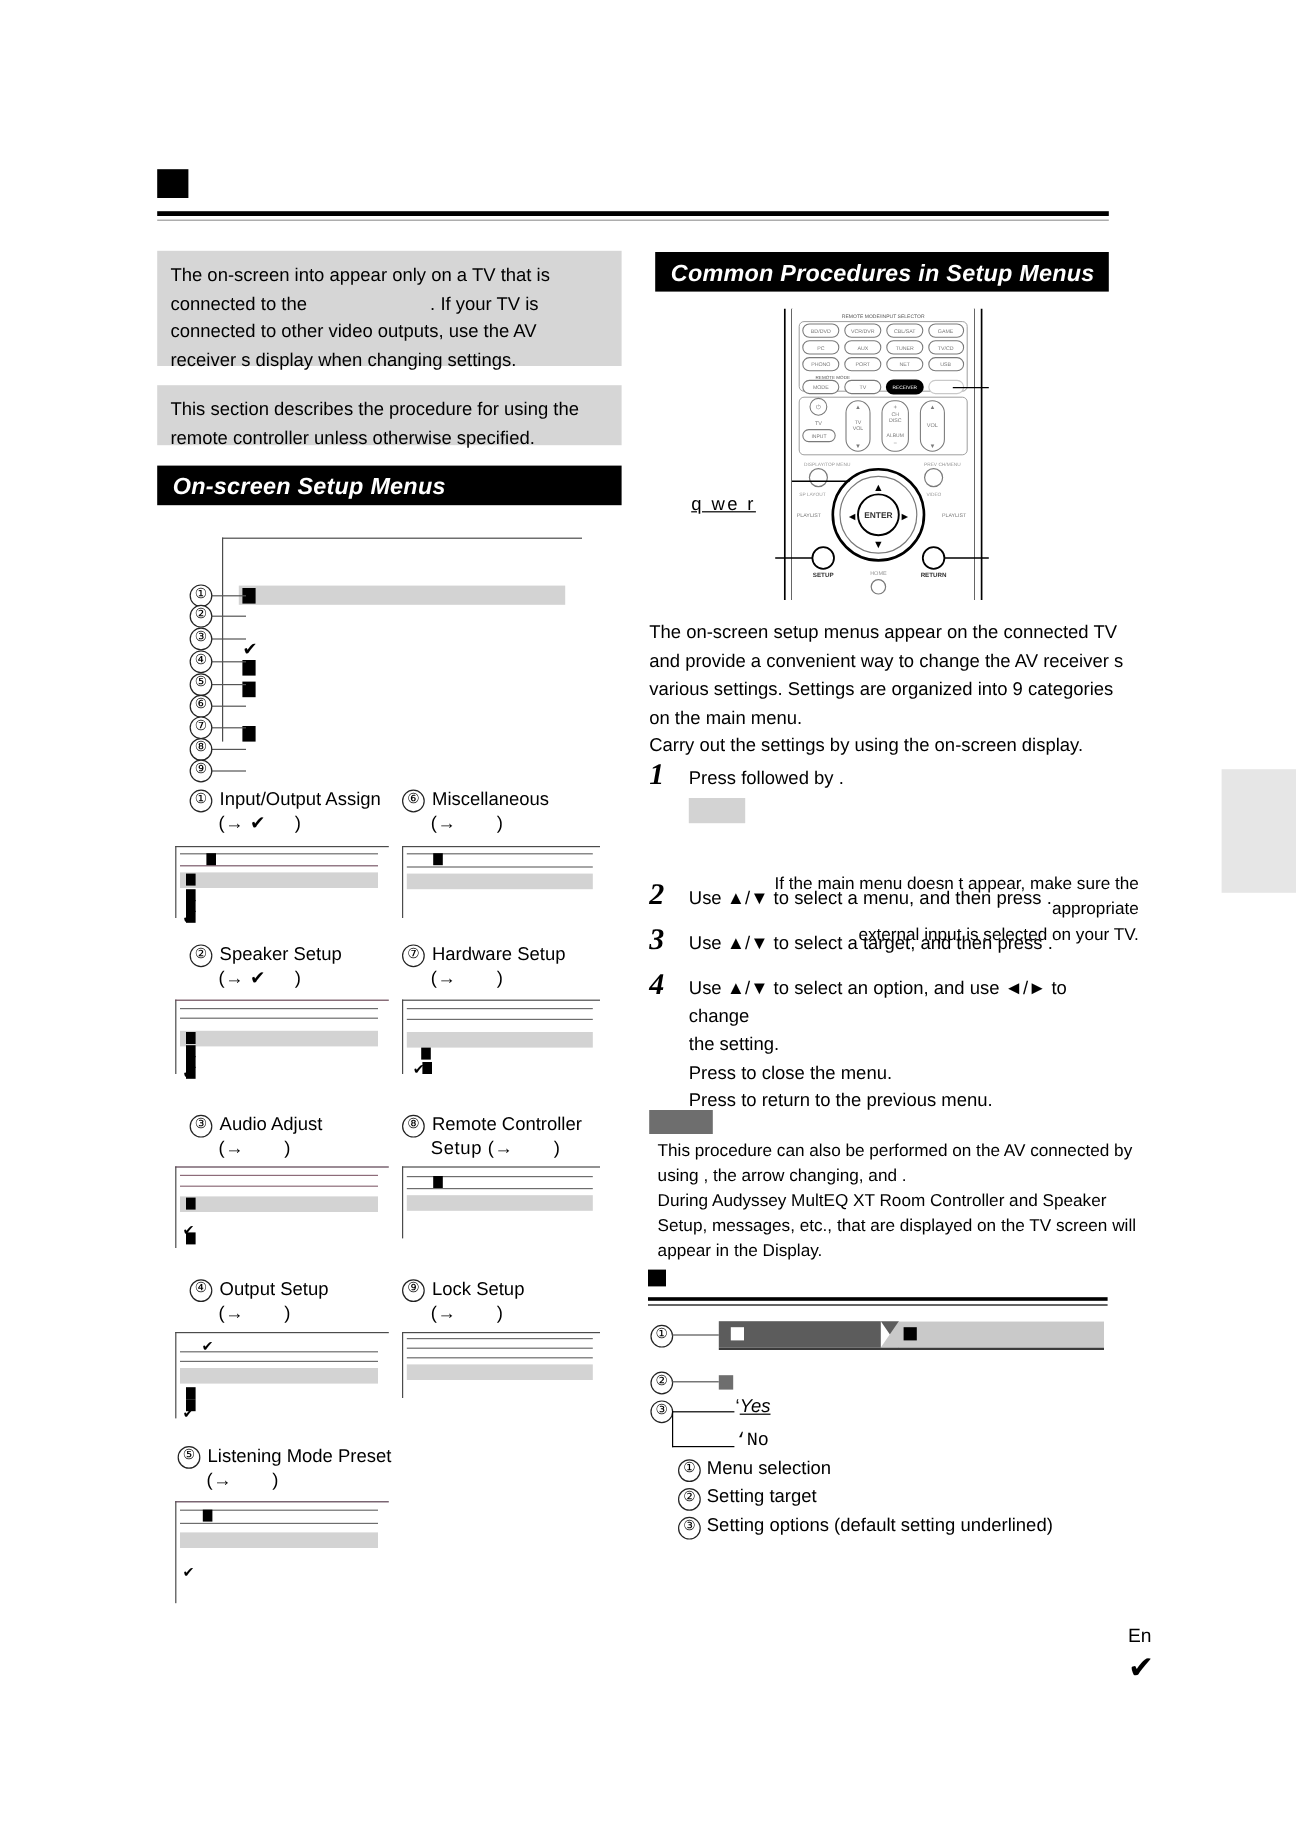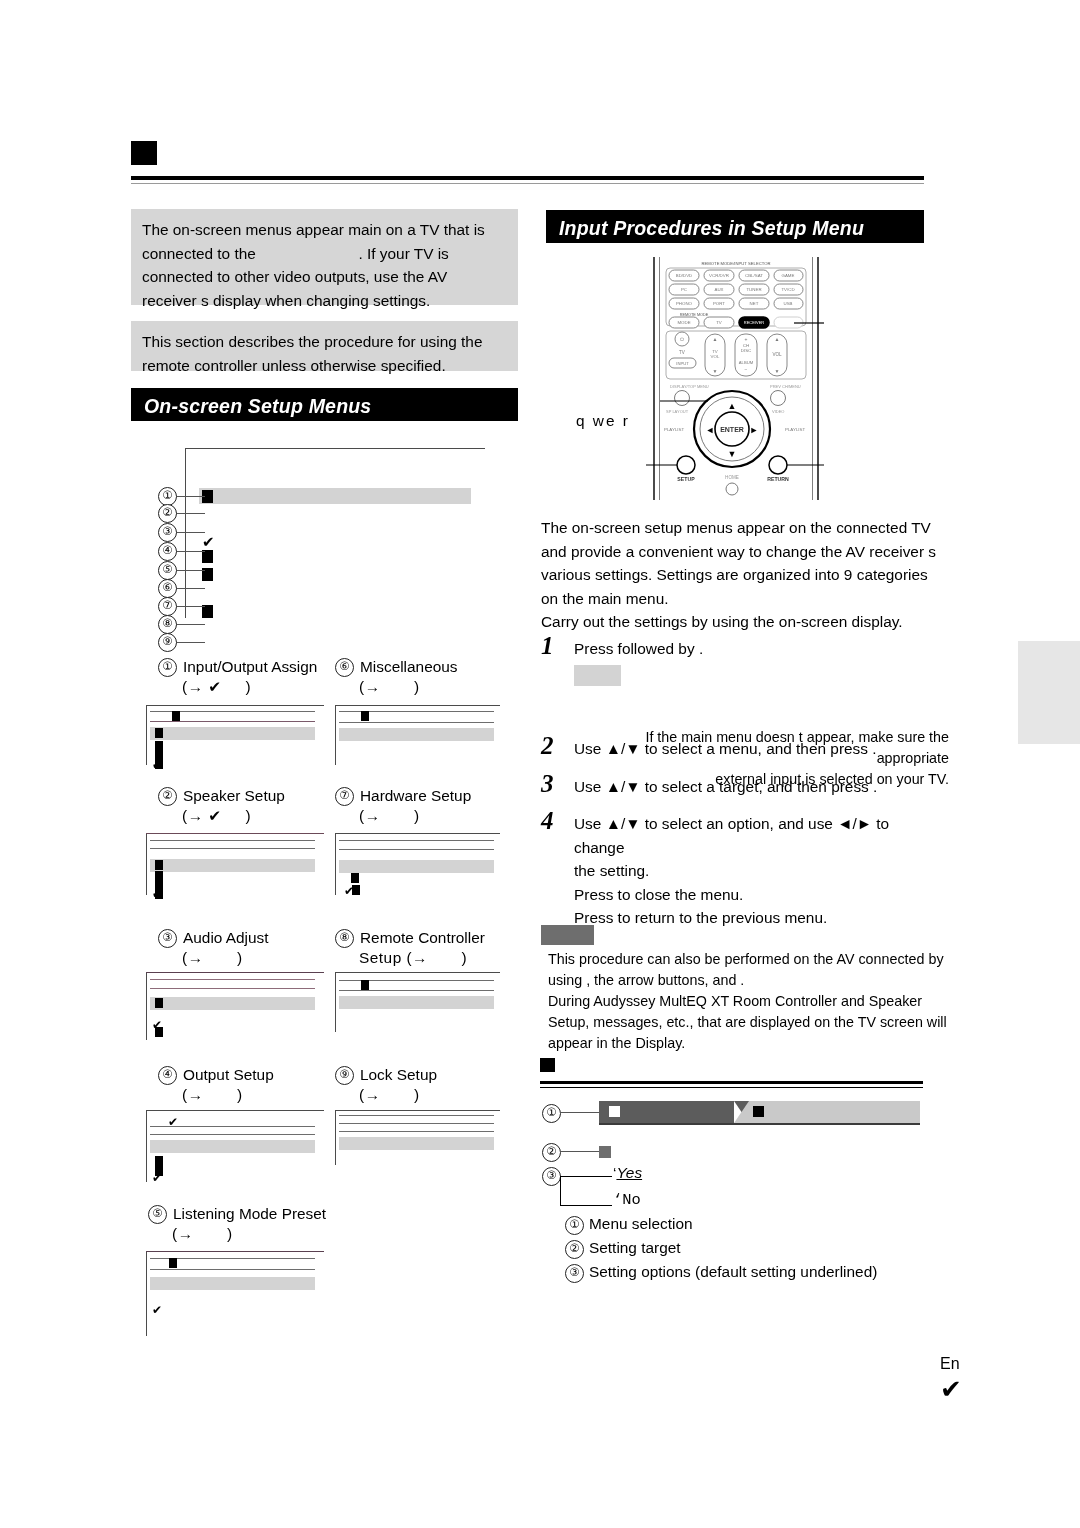--- a/index.html
+++ b/index.html
@@ -104,33 +104,33 @@
   .legend .cc{
     display:inline-block;width:17px;height:17px;border:1.3px solid #222;border-radius:50%;
     font-size:11.5px;line-height:15px;text-align:center;vertical-align:1px;margin-right:5px;
   }
 
   
   .edge-tab{position:absolute;right:0;background:#e6e6e6;}
   .foot-en{position:absolute;font-size:16px;}
   .foot-pg{position:absolute;font-size:26px;font-weight:bold;line-height:26px;}
 
-  .qwer{position:absolute;font-size:15.4px;letter-spacing:2px;}
+  .qwer{position:absolute;font-size:15.4px;letter-spacing:2px;text-decoration:underline;}
 </style>
 </head>
 <body>
 
 <div class="page">
 
   <div class="hdr-block"></div>
   <div class="hdr-rule"></div>
   <div class="hdr-rule2"></div>
 
   <div class="note" id="note1">
-    <span class="ln">The on-screen menus appear main on a TV that is</span><br>
+    <span class="ln">The on-screen into appear only on a TV that is</span><br>
     <span class="ln">connected to the                        . If your TV is</span><br>
     <span class="ln">connected to other video outputs, use the AV</span><br>
     <span class="ln">receiver s display when changing settings.</span>
   </div>
 
   <div class="note" id="note2">
     <span class="ln">This section describes the procedure for using the</span><br>
     <span class="ln">remote controller unless otherwise specified.</span>
   </div>
 
@@ -293,21 +293,21 @@
   <div class="sbox" style="left:146px;top:1251px;width:178px;height:85px;">
     <div class="vb" style="height:85px;"></div>
     <div class="tb" style="width:178px;border-top-color:#5a4050;"></div>
     <div class="thin" style="top:7px;width:165px;"></div>
     <div class="thin" style="top:18px;width:165px;"></div>
     <div class="ssq" style="left:23px;top:7px;"></div>
     <div class="band" style="top:26px;width:165px;"></div>
     <div class="sck" style="left:6px;top:54px;">✔</div>
   </div>
 
-  <div class="barhead" id="bar-right">Input Procedures in Setup Menu</div>
+  <div class="barhead" id="bar-right">Common Procedures in Setup Menus</div>
 
   <div class="qwer" style="left:576px;top:412px;">q we  r</div>
 
   <div class="remote-wrap">
     <svg width="180" height="243" viewBox="0 0 180 243">
 
       <path d="M8 0 L8 243 M172 0 L172 243" stroke="#000" stroke-width="1.4" fill="none"></path>
       <path d="M14 0 L14 243 M166 0 L166 243" stroke="#000" stroke-width="1" fill="none"></path>
       <rect x="14" y="0" width="152" height="243" fill="#fff"></rect>
 
@@ -443,21 +443,21 @@
     <span class="n">4</span>
     <span class="tx">Use ▲/▼ to select an option, and use ◄/► to change</span>
     <span class="tx">the setting.</span>
     <span class="tx">Press               to close the menu.</span>
     <span class="tx">Press  to return to the previous menu.</span>
   </div>
 
   <div class="noteblk" style="left:541px;top:925px;width:53px;height:20px;"></div>
   <div class="small-txt" style="left:548px;top:949px;width:405px;">
     <span>This procedure can also be performed on the AV connected by</span><br>
-    <span>using            , the arrow buttons, and          .</span><br>
+    <span>using            , the arrow changing, and          .</span><br>
     <span>During Audyssey MultEQ XT Room Controller and Speaker</span><br>
     <span>Setup, messages, etc., that are displayed on the TV screen will</span><br>
     <span>appear in the Display.</span>
   </div>
 
   <div class="smpl-sq" style="left:540px;top:1058px;"></div>
   <div class="smpl-rule" style="left:540px;top:1081px;width:383px;"></div>
   <div class="smpl-rule2" style="left:540px;top:1087px;width:383px;"></div>
 
   <div class="cnum" style="left:542px;top:1104px;">①</div>

